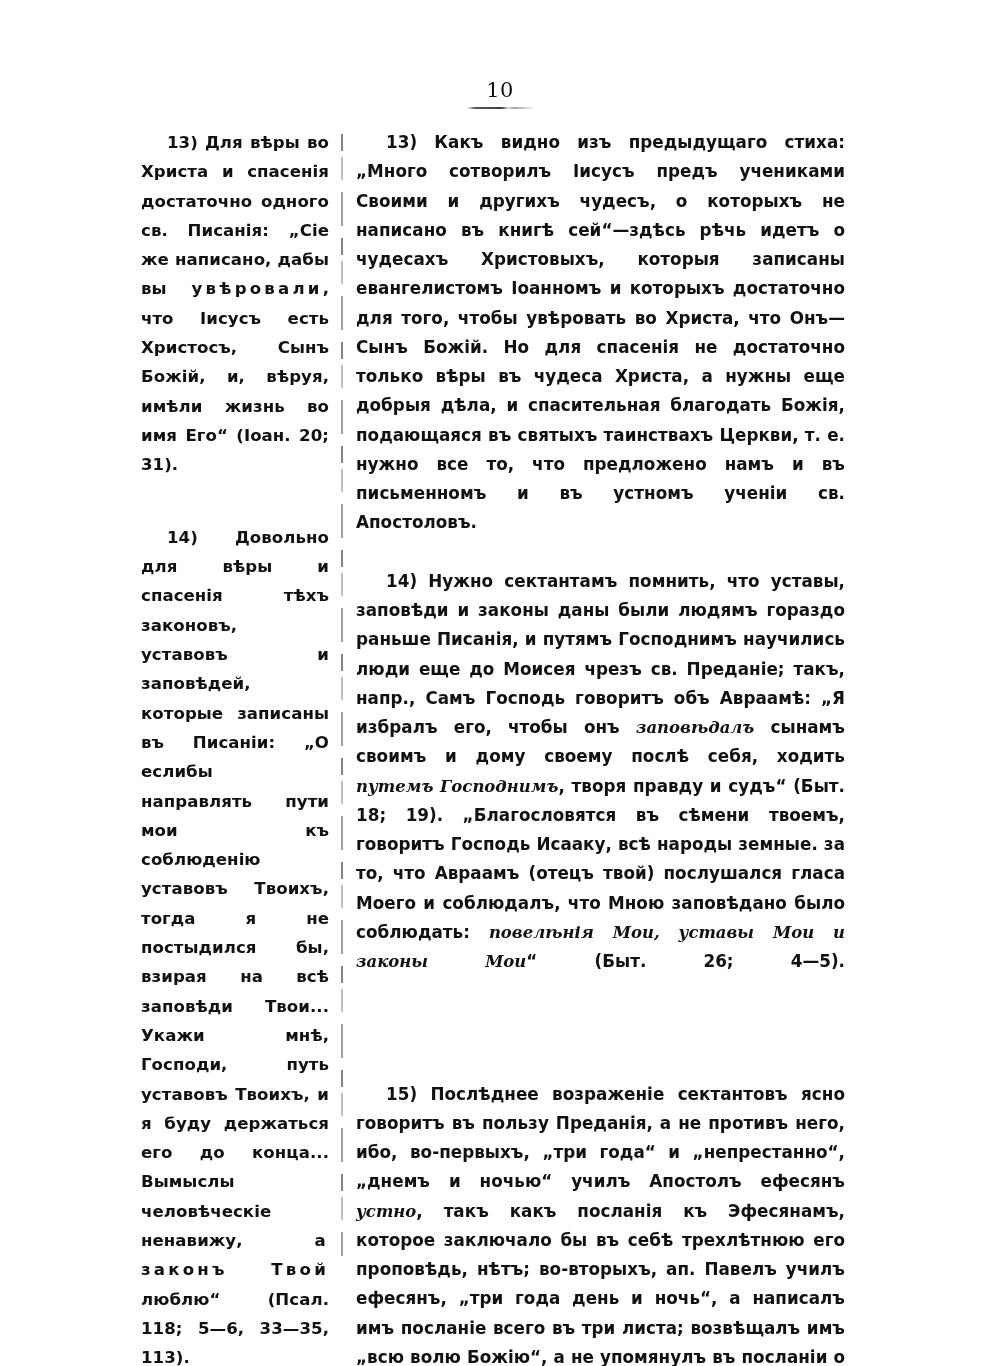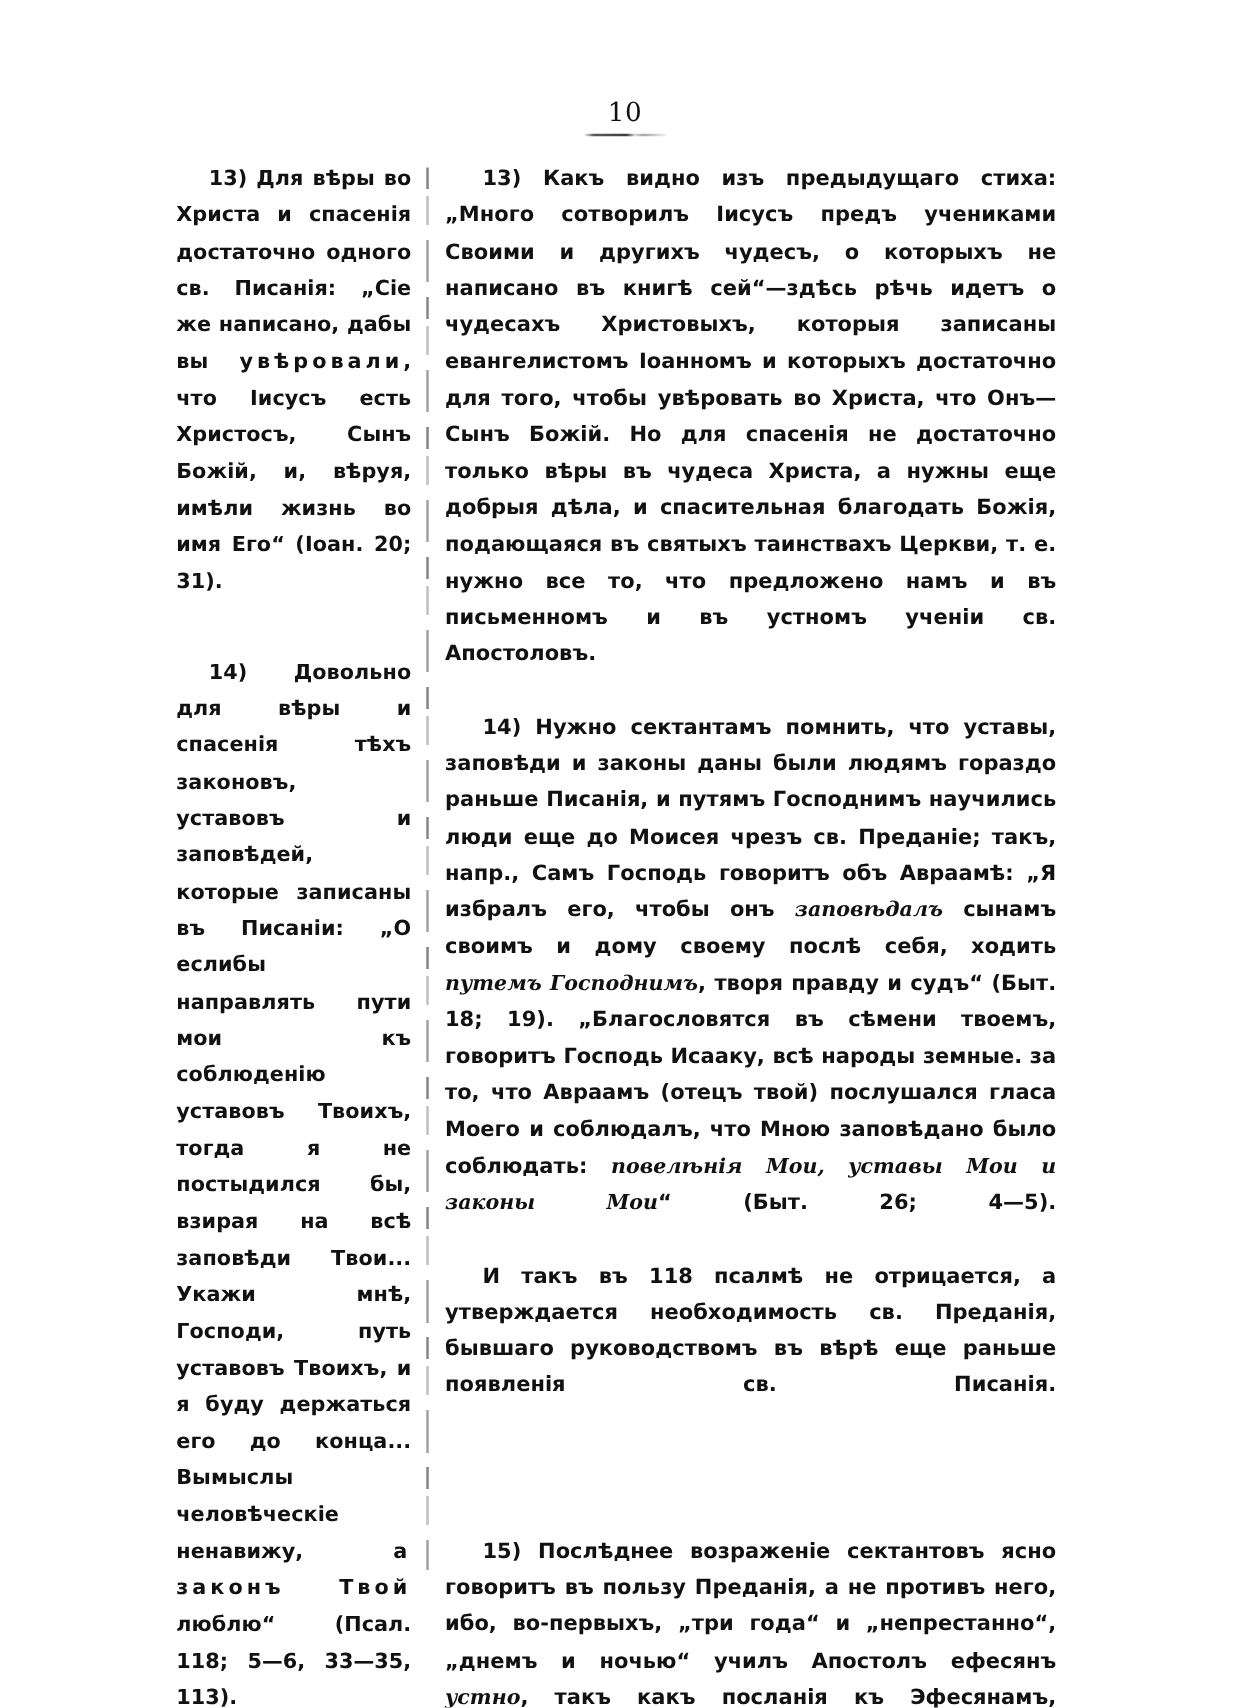--- a/index.html
+++ b/index.html
@@ -155,18 +155,17 @@
 
     <div class="col col-left">
       <p>13) Для вѣры во Христа и спасенія достаточно одного св. Писанія: „Сіе же написано, дабы вы <span class="sp">увѣровали</span>, что Іисусъ есть Христосъ, Сынъ Божій, и, вѣруя, имѣли жизнь во имя Его“ (Іоан. 20; 31).</p>
       <p class="gap-small">14) Довольно для вѣры и спасенія тѣхъ законовъ, уставовъ и заповѣдей, которые записаны въ Писаніи: „О еслибы направлять пути мои къ соблюденію уставовъ Твоихъ, тогда я не постыдился бы, взирая на всѣ заповѣди Твои... Укажи мнѣ, Господи, путь уставовъ Твоихъ, и я буду держаться его до конца... Вымыслы человѣческіе ненавижу, <span class="sp">а законъ Твой</span> люблю“ (Псал. 118; 5—6, 33—35, 113).</p>
       <p class="gap-small">15) Не нужно Преданія, ибо въ Писаніи возвѣщена вся воля Божія, о чемъ и говоритъ Апост.  пресвитерамъ эфесскимъ: „я не упускалъ возвѣщать вамъ всю волю Божію... Я три года</p>
     </div>
 
     <div class="col col-right">
       <p>13) Какъ видно изъ предыдущаго стиха: „Много сотворилъ Іисусъ предъ учениками Своими и другихъ чудесъ, о которыхъ не написано въ книгѣ сей“—здѣсь рѣчь идетъ о чудесахъ Христовыхъ, которыя записаны евангелистомъ Іоанномъ и которыхъ достаточно для того, чтобы увѣровать во Христа, что Онъ—Сынъ Божій. Но для спасенія не достаточно только вѣры въ чудеса Христа, а нужны еще добрыя дѣла, и спасительная благодать Божія, подающаяся въ святыхъ таинствахъ Церкви, т. е. нужно все то, что предложено намъ и въ письменномъ и въ устномъ ученіи св. Апостоловъ.</p>
       <p>14) Нужно сектантамъ помнить, что уставы, заповѣди и законы даны были людямъ гораздо раньше Писанія, и путямъ Господнимъ научились люди еще до Моисея чрезъ св. Преданіе; такъ, напр., Самъ Господь говоритъ объ Авраамѣ: „Я избралъ его, чтобы онъ <em class="it">заповѣдалъ</em> сынамъ своимъ и дому своему послѣ себя, ходить <em class="it">путемъ Господнимъ</em>, творя правду и судъ“ (Быт. 18; 19). „Благословятся въ сѣмени твоемъ, говоритъ Господь Исааку, всѣ народы земные. за то, что Авраамъ (отецъ твой) послушался гласа Моего и соблюдалъ, что Мною заповѣдано было соблюдать: <em class="it">повелѣнія Мои, уставы Мои и законы Мои</em>“ (Быт. 26; 4—5).</p>
-      <p>И такъ въ 118 псалмѣ не отрицается, а утверждается необходимость св. Преданія, бывшаго руководствомъ въ вѣрѣ еще раньше появленія св. Писанія.</p>
       <p class="gap-large">15) Послѣднее возраженіе сектантовъ ясно говоритъ въ пользу Преданія, а не противъ него, ибо, во-первыхъ, „три года“ и „непрестанно“, „днемъ и ночью“ училъ Апостолъ ефесянъ <em class="it">устно</em>, такъ какъ посланія къ Эфесянамъ, которое заключало бы въ себѣ трехлѣтнюю его проповѣдь, нѣтъ; во-вторыхъ, ап. Павелъ училъ ефесянъ, „три года день и ночь“, а написалъ имъ посланіе всего въ три листа; возвѣщалъ имъ „всю волю Божію“, а не упомянулъ въ посланіи о причащеніи, о руко-</p>
     </div>
 
   </div>
 </div>
 
 </body></html>

